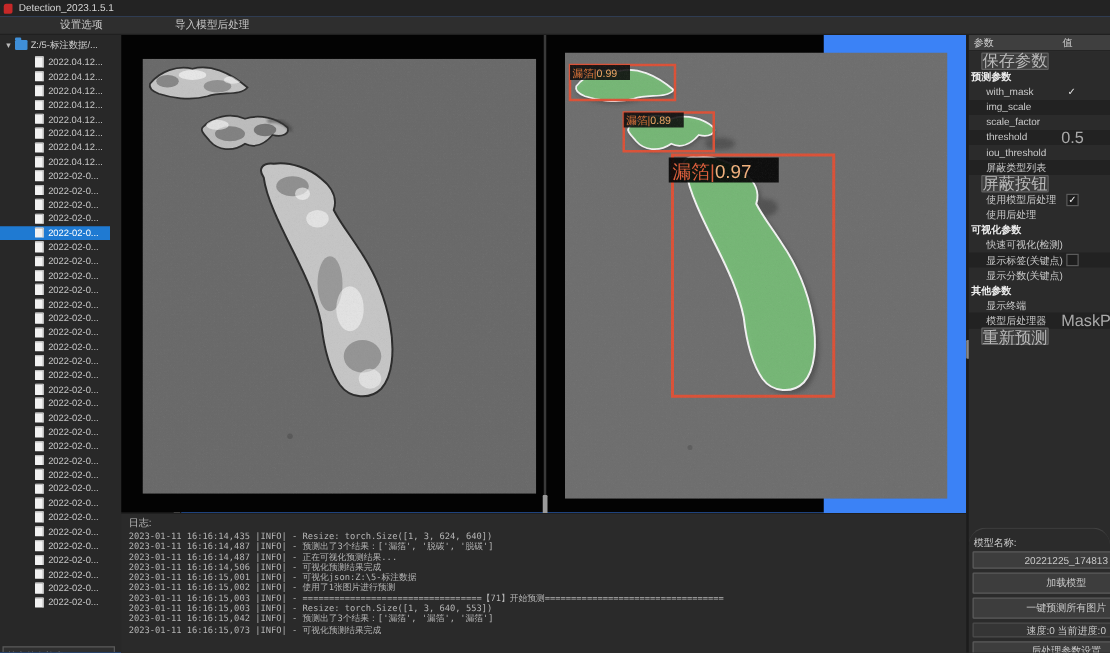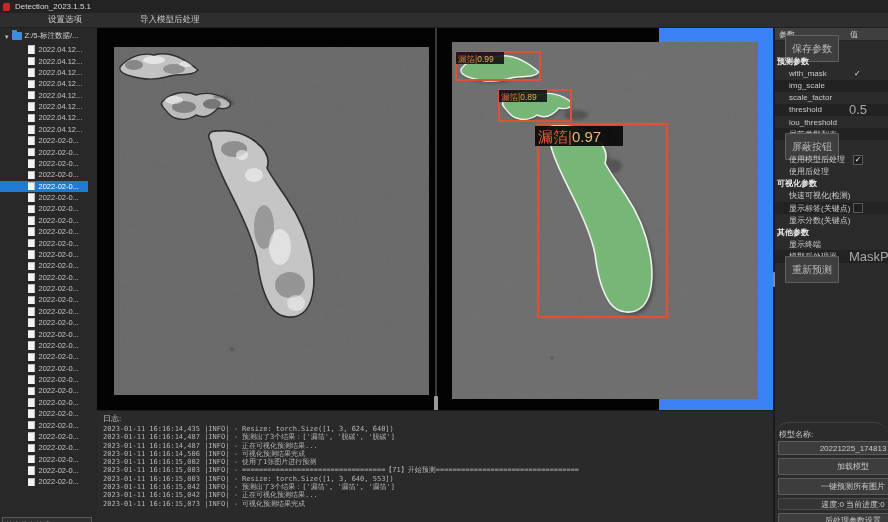--- a/index.html
+++ b/index.html
@@ -55,22 +55,22 @@
   .param-header{position:absolute;left:0;top:0;width:113px;height:13px;background:#3f3f3f;
                 border-bottom:1px solid #242424;box-sizing:border-box;display:flex;align-items:center;}
   .ph-name{font-size:8px;color:#cfcfcf;padding-left:4px;}
   .ph-value{font-size:8px;color:#cfcfcf;position:absolute;left:75px;}
   .param-rows{position:absolute;left:0;top:14px;width:113px;}
   .prow{height:12.1px;display:flex;align-items:center;position:relative;font-size:8px;}
   .prow.section{font-weight:bold;color:#ededed;padding-left:2px;}
   .prow.param{padding-left:14px;color:#c9c9c9;box-sizing:border-box;white-space:nowrap;}
   .prow.dark{background:#222222;}
   .prow.btnrow{height:13.5px;}
-  .pbtn{margin-left:10px;width:54px;height:27px;background:#3e3e3e;border:1px solid #616161;
-        border-radius:1px;color:#b9b9b9;font-size:10px;padding:0;font-family:inherit;line-height:9px;}
+  .pbtn{margin-left:10px;width:54px;height:14px;background:#3e3e3e;border:1px solid #616161;
+        border-radius:1px;color:#b9b9b9;font-size:13px;padding:0;font-family:inherit;line-height:9px;}
   .pvalue{position:absolute;left:74px;color:#a9a9a9;font-size:13px;white-space:nowrap;}
   .pcheck{position:absolute;left:79px;color:#e3e3e3;font-size:8px;}
   .pbox{position:absolute;left:78px;width:8px;height:8px;background:#1e1e1e;border:1px solid #5b5b5b;
         font-size:8px;line-height:8px;color:#f0f0f0;text-align:center;}
   
   .model-section{position:absolute;left:0;top:394px;width:113px;height:100px;border-top:1px solid #404040;border-radius:14px;}
   .m-label{position:absolute;left:4px;top:6px;font-size:8px;color:#cccccc;}
   .m-bar{position:absolute;left:3px;height:14px;width:150px;background:#3d3d3d;border:1px solid #5c5c5c;
          border-radius:1px;color:#c9c9c9;font-size:8px;display:flex;align-items:center;justify-content:center;
          box-sizing:border-box;font-family:inherit;padding:0;white-space:nowrap;}
@@ -391,25 +391,25 @@
     <div class="split-grip"></div>
   </div>
 
   <div class="logarea">
     <div class="log-title">日志:</div>
     <div class="log-lines">
         <div class="logline">2023-01-11 16:16:14,435 |INFO| - Resize: torch.Size([1, 3, 624, 640])</div>
         <div class="logline">2023-01-11 16:16:14,487 |INFO| - 预测出了3个结果：['漏箔', '脱碳', '脱碳']</div>
         <div class="logline">2023-01-11 16:16:14,487 |INFO| - 正在可视化预测结果...</div>
         <div class="logline">2023-01-11 16:16:14,506 |INFO| - 可视化预测结果完成</div>
+        <div class="logline">2023-01-11 16:16:15,001 |INFO| - 可视化json:Z:\5-标注数据</div>
         <div class="logline">2023-01-11 16:16:15,002 |INFO| - 使用了1张图片进行预测</div>
         <div class="logline">2023-01-11 16:16:15,003 |INFO| - ==================================【71】开始预测==================================</div>
         <div class="logline">2023-01-11 16:16:15,003 |INFO| - Resize: torch.Size([1, 3, 640, 553])</div>
         <div class="logline">2023-01-11 16:16:15,042 |INFO| - 预测出了3个结果：['漏箔', '漏箔', '漏箔']</div>
-        <div class="logline">2023-01-11 16:16:15,042 |INFO| - 正在可视化预测结果...</div>
         <div class="logline">2023-01-11 16:16:15,073 |INFO| - 可视化预测结果完成</div>
       </div>
   </div>
 
   <div class="rdivider"></div>
   <div class="rgrip"></div>
 
   <div class="rightpanel">
     <div class="param-header">
       <span class="ph-name">参数</span>

